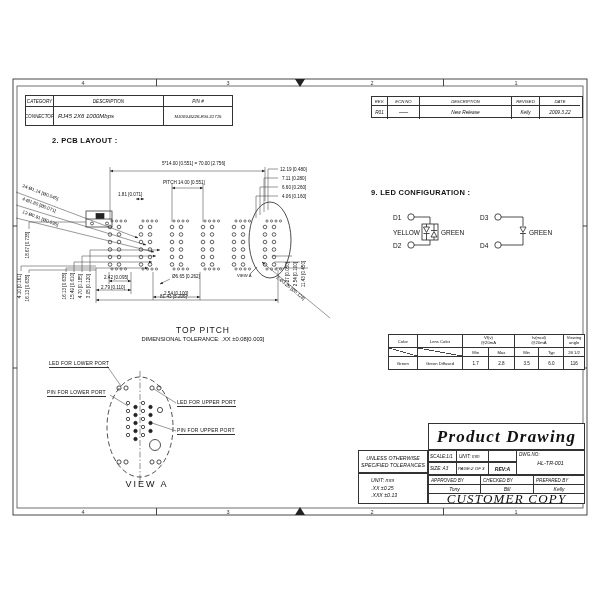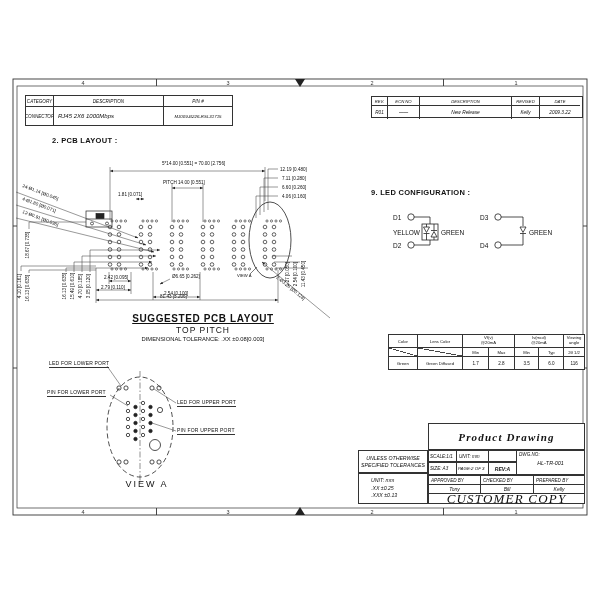--- a/index.html
+++ b/index.html
@@ -24,21 +24,21 @@
         letter-spacing:.6px;text-decoration:underline;font-weight:bold;}
   .cap2{position:absolute;left:123px;top:325px;width:160px;text-align:center;font-size:8.5px;letter-spacing:1px;}
   .cap3{position:absolute;left:93px;top:336px;width:220px;text-align:center;font-size:5.8px;}
   .va-lbl{position:absolute;font-size:5px;letter-spacing:.2px;border-bottom:.5px solid #333;
           padding-bottom:.5px;white-space:nowrap;}
   .viewa-cap{position:absolute;left:112px;top:479px;width:70px;text-align:center;
              font-size:9px;letter-spacing:2px;}
   .tb-box{position:absolute;border:1px solid #333;box-sizing:border-box;background:#fff;}
   .tb-text{font-size:5.2px;font-style:italic;}
   .pd{font-family:"Liberation Serif", serif;font-weight:bold;font-style:italic;
-      font-size:11px;letter-spacing:1.2px;display:flex;align-items:center;justify-content:center;}
+      font-size:17px;letter-spacing:1.2px;display:flex;align-items:center;justify-content:center;}
   .cc{font-family:"Liberation Serif", serif;font-weight:normal;font-style:italic;
       font-size:13px;letter-spacing:1.2px;display:flex;align-items:center;justify-content:center;}
 </style>
 </head>
 <body>
 
 <div id="sheet">
 
   <svg width="600" height="600" viewBox="0 0 600 600">
     <defs>
@@ -330,21 +330,20 @@
       <div class="tcell" style="width:32px;font-size:4.6px;">——</div>
       <div class="tcell" style="width:92px;font-size:4.8px;">New Release</div>
       <div class="tcell" style="width:28px;font-size:4.6px;">Kelly</div>
       <div class="tcell" style="width:40px;font-size:4.8px;">2009.3.22</div>
     </div>
   </div>
 
   <div class="sec" style="left:52px;top:136px;">2. PCB LAYOUT :</div>
   <div class="sec" style="left:371px;top:188px;">9. LED CONFIGURATION :</div>
 
-  <div class="cap1">SUGGESTED PCB LAYOUT</div>
   <div class="cap2">TOP PITCH</div>
   <div class="cap3">DIMENSIONAL TOLERANCE: .XX ±0.08[0.003]</div>
 
   <div class="tbl" style="left:388px;top:334px;width:197px;height:36px;">
     <div class="trow" style="height:13px;">
       <div class="tcell" style="width:29px;font-size:4.2px;font-style:normal;">Color</div>
       <div class="tcell" style="width:46px;font-size:4.2px;font-style:normal;">Lens Color</div>
       <div class="tcell" style="width:52px;font-size:4.2px;font-style:normal;flex-direction:column;line-height:1.1;">
         <span>Vf(v)</span>
         <span>@20mA</span>

